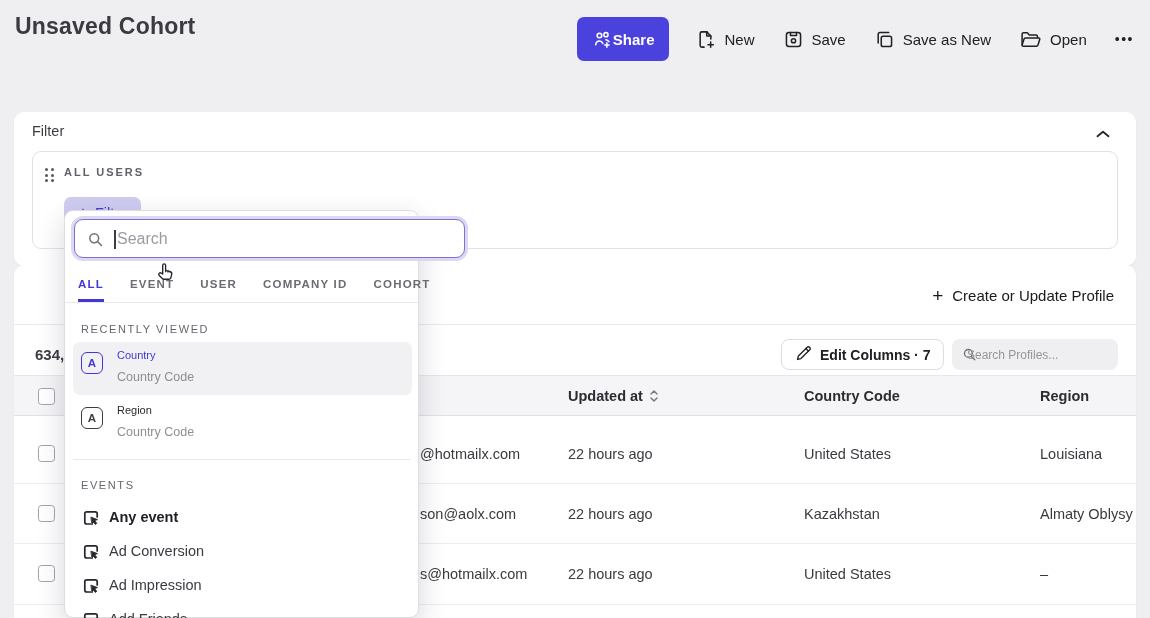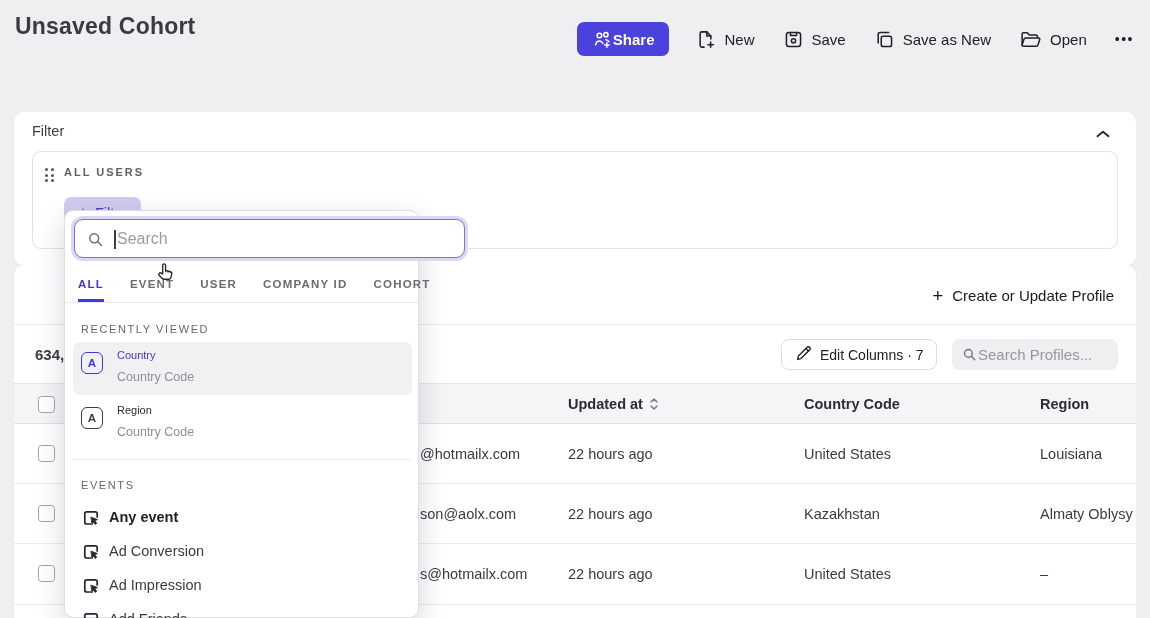--- a/index.html
+++ b/index.html
@@ -3,21 +3,21 @@
 <meta charset="utf-8">
 <style>
   * { margin:0; padding:0; box-sizing:border-box; }
   html,body { background:#efeef0; }
   body { font-family:"Liberation Sans","DejaVu Sans",sans-serif; color:#26262b; }
   #stage { position:relative; width:1150px; height:618px; overflow:hidden; background:#efeef0; }
 
   
   .page-title { position:absolute; left:15px; top:13px; font-size:23px; font-weight:700; color:#3a3a40; letter-spacing:.2px; }
   .toolbar { position:absolute; top:22px; right:14px; height:34px; display:flex; align-items:center; gap:24px; }
-  .btn-share { display:flex; align-items:center; gap:0; background:#4b41dd; color:#fff; border:none; border-radius:7px; height:34px; padding:0 15px; font-size:15px; font-weight:600; font-family:inherit; cursor:pointer; }
+  .btn-share { display:flex; align-items:center; gap:0; background:#4b41dd; color:#fff; border:none; border-radius:7px; height:44px; padding:0 15px; font-size:15px; font-weight:600; font-family:inherit; cursor:pointer; }
   .btn-ghost { display:flex; align-items:center; gap:8px; background:transparent; border:none; font-family:inherit; font-size:15px; font-weight:400; color:#202025; cursor:pointer; padding:0 2px; }
   .btn-more { background:transparent; border:none; font-size:14px; letter-spacing:1.5px; color:#202025; cursor:pointer; padding:0 2px; font-family:inherit; }
   .btn-ghost svg, .btn-share svg { display:block; }
 
   
   .filter-card { position:absolute; left:14px; top:88px; width:1122px; height:154px; background:#fff; border-radius:10px; box-shadow:0 1px 2px rgba(20,20,40,.05);margin-top:24px; }
   .filter-card .card-title { position:absolute; left:18px; top:11px; font-size:14.5px; color:#3c3c42; }
   .collapse-chevron { position:absolute; right:26px; top:12px; cursor:pointer; }
   .filter-inner { position:absolute; left:18px; top:39px; width:1086px; height:98px; border:1px solid #e2e2e6; border-radius:9px; }
   .drag-handle { position:absolute; left:12px; top:16px; display:grid; grid-template-columns:3px 3px; grid-auto-rows:3px; gap:2.5px; cursor:grab; }
@@ -25,28 +25,28 @@
   .group-label { position:absolute; left:31px; top:14px; font-size:11px; font-weight:700; letter-spacing:2px; color:#606068; }
   .btn-add-filter { position:absolute; left:31px; top:45px; height:31px; display:flex; align-items:center; gap:7px; background:#cfccf0; color:#4338d6; border:none; border-radius:7px; padding:0 14px; font-size:14.5px; font-weight:500; font-family:inherit; cursor:pointer; }
   .btn-add-filter .plus { font-size:17px; font-weight:400; line-height:1; }
 
   
   .profiles-card { position:absolute; left:14px; top:265px; width:1122px; height:380px; background:#fff; border-radius:10px; box-shadow:0 1px 2px rgba(20,20,40,.05); z-index:1; }
   .btn-create { position:absolute; right:22px; top:15px; height:30px; display:flex; align-items:center; gap:9px; background:transparent; border:none; font-family:inherit; font-size:15px; font-weight:500; color:#1a1a1f; cursor:pointer; }
   .btn-create .plus { font-size:19px; font-weight:400; line-height:1; }
   .card-div1 { position:absolute; left:0; right:0; top:59px; height:1px; background:#eaeaed; }
   .profiles-count { position:absolute; left:21px; top:81px; font-size:15px; font-weight:600; color:#3c3c42; white-space:nowrap; }
-  .btn-edit-cols { position:absolute; left:767px; top:74px; height:31px; display:flex; align-items:center; gap:8px; background:#fff; border:1px solid #dcdce1; border-radius:8px; padding:0 13px; font-size:14px; font-weight:400; color:#202025; font-family:inherit; cursor:pointer; }
+  .btn-edit-cols { position:absolute; left:767px; top:74px; height:31px; display:flex; align-items:center; gap:8px; background:#fff; border:1px solid #dcdce1; border-radius:8px; padding:0 13px; font-size:14px; font-weight:700; color:#202025; font-family:inherit; cursor:pointer; }
   .profiles-search { position:absolute; left:938px; top:74px; width:166px; height:31px; background:#efeff2; border-radius:8px; }
   .profiles-search svg { position:absolute; left:10px; top:8px; }
-  .profiles-search input { position:absolute; inset:0; background:transparent; border:none; outline:none; padding-left:26px; font-size:15px; font-family:inherit; color:#1d4ed8; }
+  .profiles-search input { position:absolute; inset:0; background:transparent; border:none; outline:none; padding-left:15px; font-size:12px; font-family:inherit; color:#1d4ed8; }
   .profiles-search input::placeholder { color:#95959c; }
 
   
-  .thead { position:absolute; left:0; right:0; top:118px; height:41px; background:#f5f5f7; border-top:1px solid #e7e7ea; border-bottom:1px solid #e1e1e5; }
+  .thead { position:absolute; left:0; right:0; top:110px; height:41px; background:#f5f5f7; border-top:1px solid #e7e7ea; border-bottom:1px solid #e1e1e5; }
   .trow  { position:absolute; left:0; right:0; height:60px; border-bottom:1px solid #ececef; background:#fff; }
   .r1 { top:159px; } .r2 { top:219px; } .r3 { top:279px; height:61px; } .r4 { top:340px; height:40px; border-bottom:none; }
   .cb { position:absolute; left:24px; width:17px; height:17px; border:1.5px solid #a2a2a9; border-radius:3.5px; background:#fff; cursor:pointer; }
   .thead .cb { top:12px; } .trow .cb { top:21px; }
   .th { position:absolute; top:0; height:100%; display:flex; align-items:center; font-size:14.5px; font-weight:600; color:#2c2c32; }
   .td { position:absolute; top:0; height:100%; display:flex; align-items:center; font-size:14.5px; color:#3a3a40; }
   .col-email { left:406px; } .col-updated { left:554px; } .col-country { left:790px; } .col-region { left:1026px; }
   .sort-icon { margin-left:6px; display:flex; }
 
   

